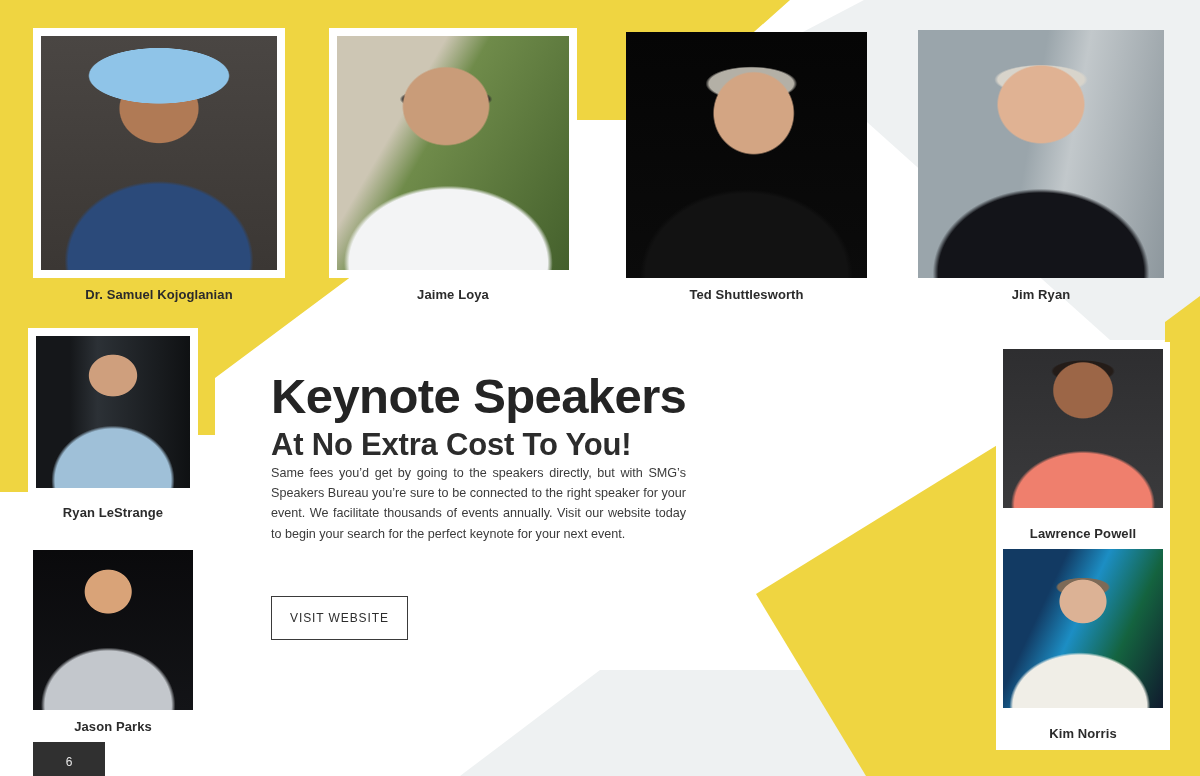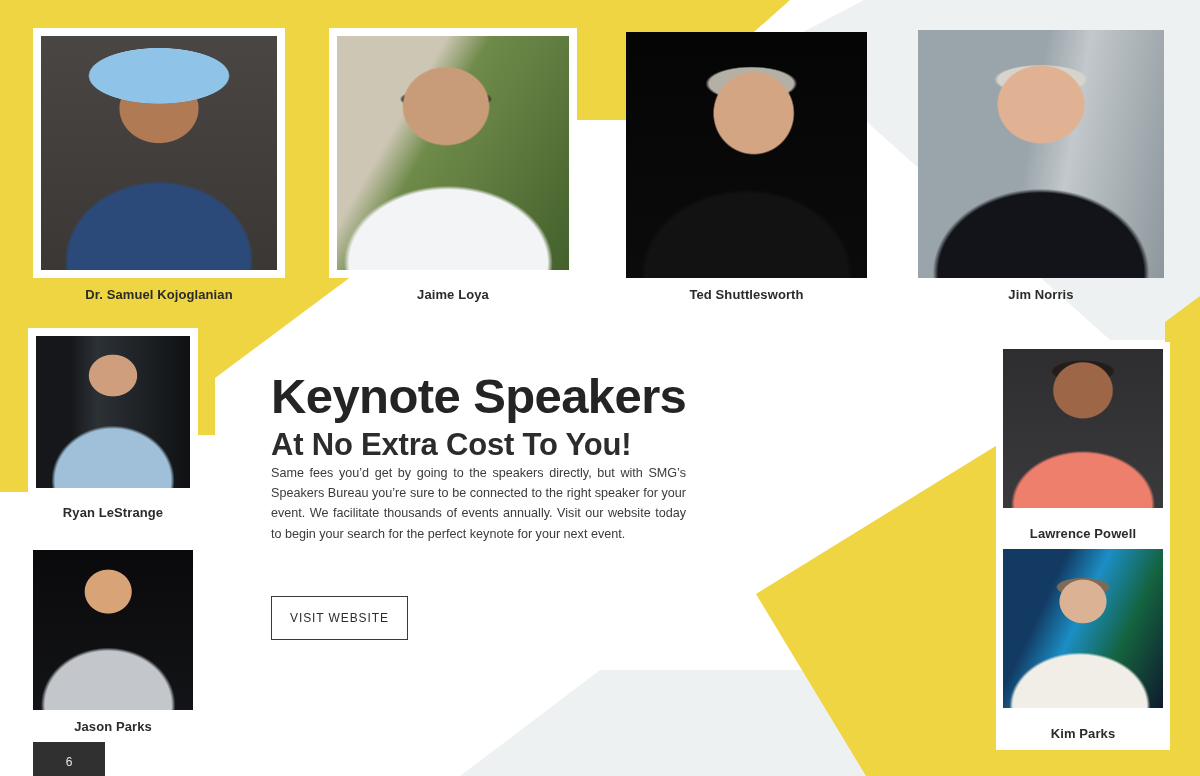--- a/index.html
+++ b/index.html
@@ -240,21 +240,21 @@
     <div class="frame">
       <span class="photo p-shut"></span>
     </div>
     <div class="caption">Ted Shuttlesworth</div>
   </div>
 
   <div class="card" id="card-graff">
     <div class="frame">
       <span class="photo p-graff"></span>
     </div>
-    <div class="caption">Jim Norris</div>
+    <div class="caption">Jim Ryan</div>
   </div>
 
   <div class="card" id="card-lestrange">
     <div class="frame">
       <span class="photo p-ryan"></span>
     </div>
     <div class="caption">Ryan LeStrange</div>
   </div>
 
   <div class="card" id="card-parks">
@@ -268,21 +268,21 @@
     <div class="frame">
       <span class="photo p-powell"></span>
     </div>
     <div class="caption on-white-card">Lawrence Powell</div>
   </div>
 
   <div class="card" id="card-norris">
     <div class="frame">
       <span class="photo p-norris"></span>
     </div>
-    <div class="caption on-white-card">Kim Parks</div>
+    <div class="caption on-white-card">Kim Norris</div>
   </div>
 
   <div id="content">
     <h1 id="headline">Keynote Speakers</h1>
     <h2 id="subheadline">At No Extra Cost To You!</h2>
     <p id="paragraph">Same fees you’d get by going to the speakers directly, but with SMG’s Speakers Bureau you’re sure to be connected to the right speaker for your event. We facilitate thousands of events annually. Visit our website today to begin your search for the perfect keynote for your next event.</p>
     <button id="cta">VISIT WEBSITE</button>
   </div>
 
   <div id="page-number">6</div>

